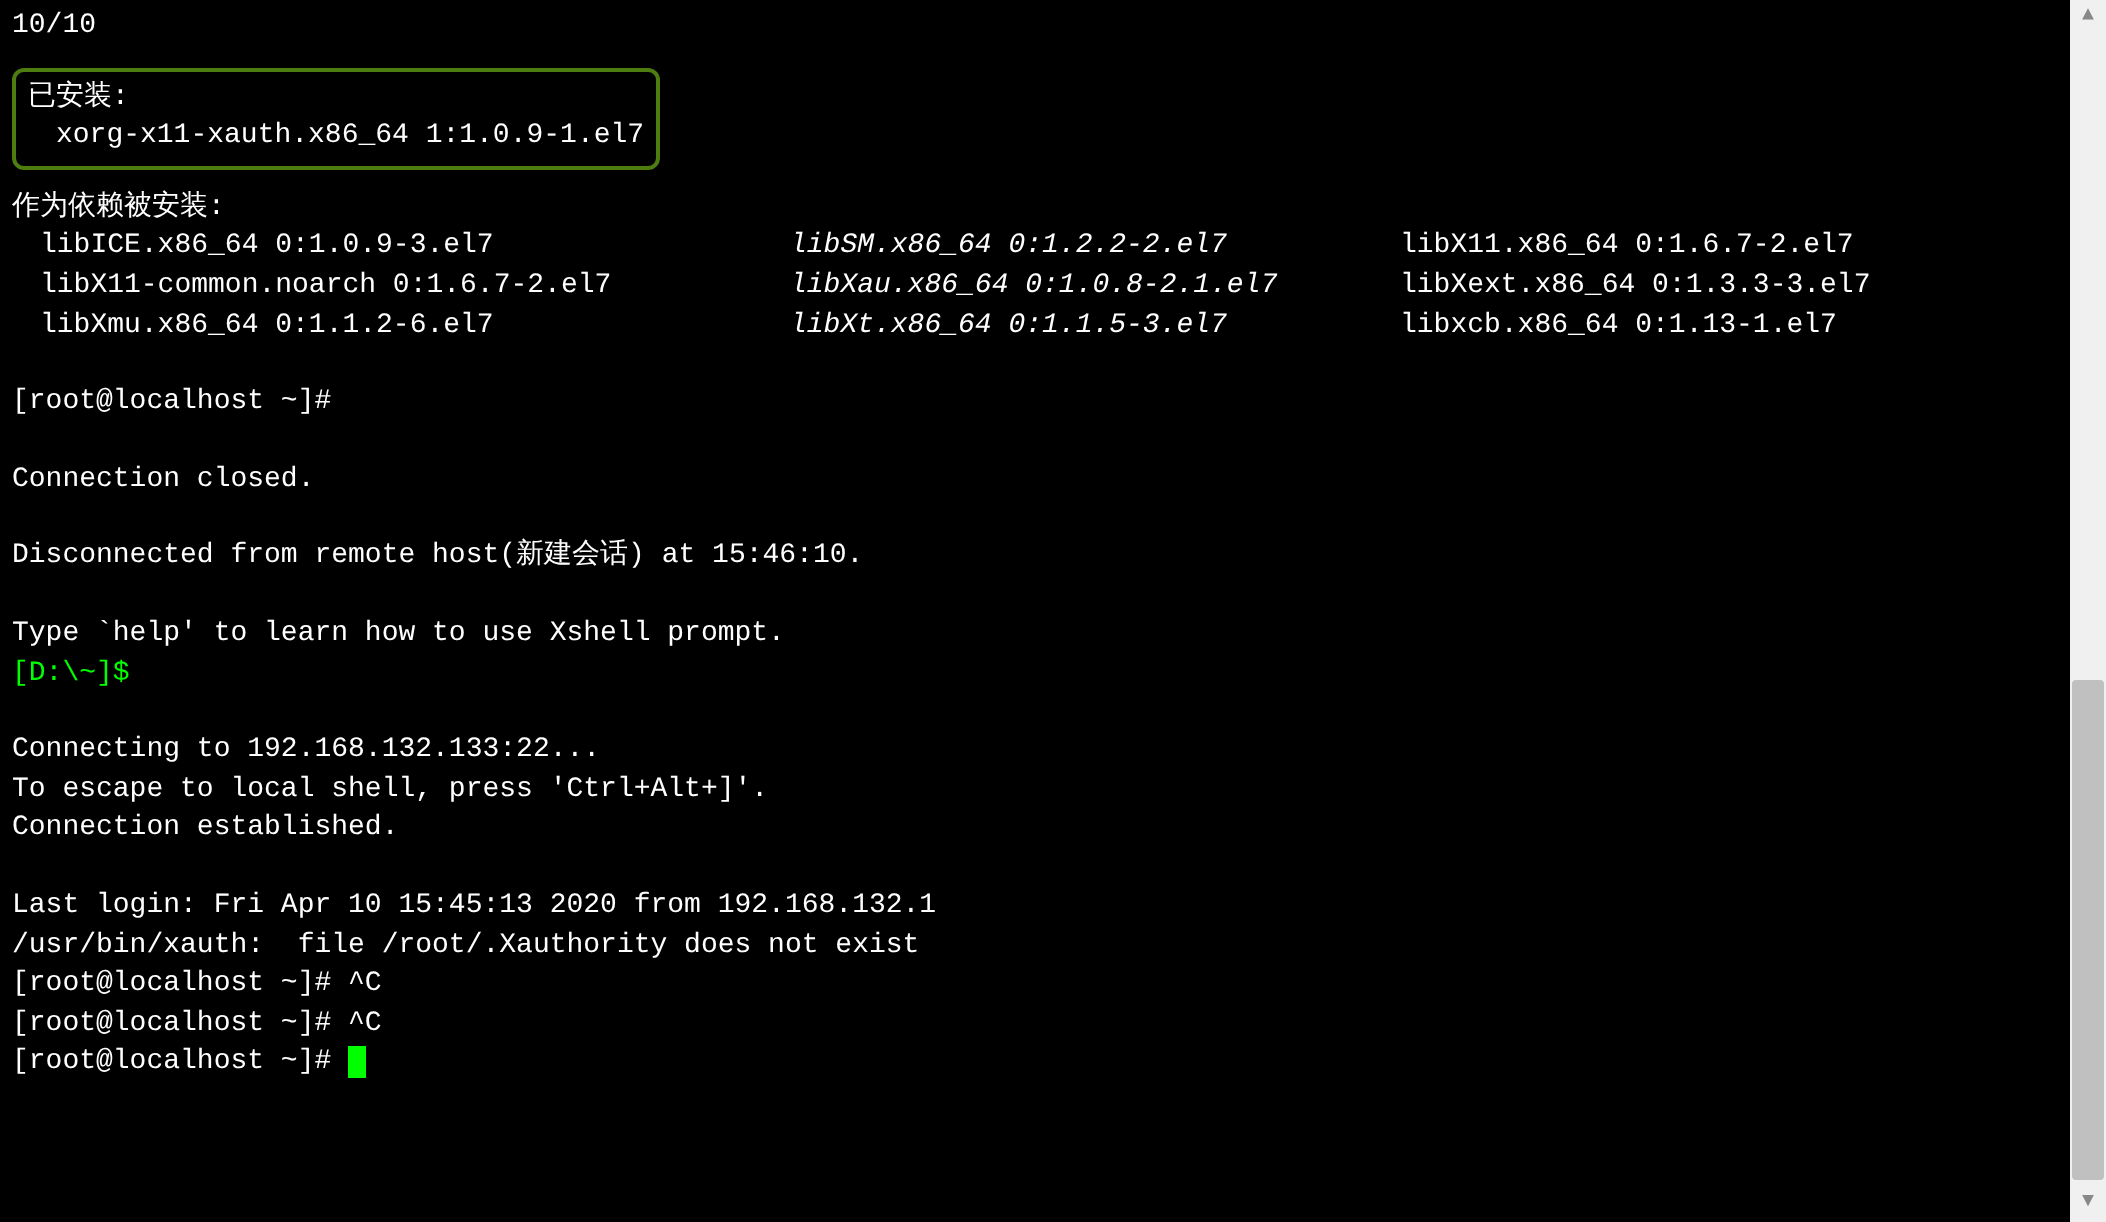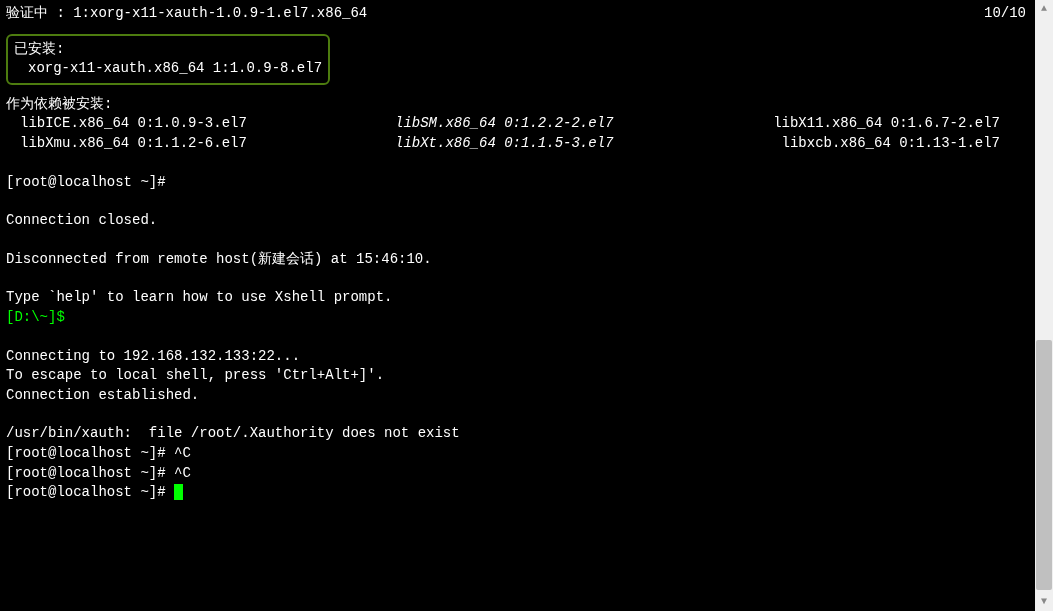--- a/index.html
+++ b/index.html
@@ -44,21 +44,20 @@
     }
     .dep-col1 {
       width: 375px;
     }
     .dep-col2 {
       width: 305px;
       font-style: italic;
     }
     .dep-col3 {
       width: 300px;
-      text-align: right;
     }
     .indent {
       padding-left: 14px;
     }
     .green {
       color: #00ff00;
     }
     .cursor {
       background: #00ff00;
       display: inline-block;
@@ -109,34 +108,38 @@
       height: 250px;
       background: #c0c0c0;
       border-radius: 2px;
     }
   </style>
 </head>
 <body>
 
 <div class="terminal">
   <div class="top-line">
-    <span>验证中         : 1:xorg-x11-xauth-1.0.9-1.el7.x86_64</span>
     <span>10/10</span>
   </div>
 
   <div class="highlight-box">
     <div class="line">已安装:</div>
-    <div class="line indent">xorg-x11-xauth.x86_64 1:1.0.9-8.el7</div>
+    <div class="line indent">xorg-x11-xauth.x86_64 1:1.0.9-1.el7</div>
   </div>
 
   <div class="line">作为依赖被安装:</div>
   <div class="dep-row indent">
     <span class="dep-col1">libICE.x86_64 0:1.0.9-3.el7</span>
     <span class="dep-col2">libSM.x86_64 0:1.2.2-2.el7</span>
     <span class="dep-col3">libX11.x86_64 0:1.6.7-2.el7</span>
+  </div>
+  <div class="dep-row indent">
+    <span class="dep-col1">libX11-common.noarch 0:1.6.7-2.el7</span>
+    <span class="dep-col2">libXau.x86_64 0:1.0.8-2.1.el7</span>
+    <span class="dep-col3">libXext.x86_64 0:1.3.3-3.el7</span>
   </div>
   <div class="dep-row indent">
     <span class="dep-col1">libXmu.x86_64 0:1.1.2-6.el7</span>
     <span class="dep-col2">libXt.x86_64 0:1.1.5-3.el7</span>
     <span class="dep-col3">libxcb.x86_64 0:1.13-1.el7</span>
   </div>
 
   <div class="spacer"></div>
   <div class="line">[root@localhost ~]#</div>
 
@@ -149,20 +152,21 @@
   <div class="spacer"></div>
   <div class="line">Type `help' to learn how to use Xshell prompt.</div>
   <div class="line green">[D:\~]$</div>
 
   <div class="spacer"></div>
   <div class="line">Connecting to 192.168.132.133:22...</div>
   <div class="line">To escape to local shell, press 'Ctrl+Alt+]'.</div>
   <div class="line">Connection established.</div>
 
   <div class="spacer"></div>
+  <div class="line">Last login: Fri Apr 10 15:45:13 2020 from 192.168.132.1</div>
   <div class="line">/usr/bin/xauth:  file /root/.Xauthority does not exist</div>
   <div class="line">[root@localhost ~]# ^C</div>
   <div class="line">[root@localhost ~]# ^C</div>
   <div class="line"><span>[root@localhost ~]# </span><span class="cursor"></span></div>
 </div>
 
 <div class="scrollbar-area">
   <div class="scroll-up">▲</div>
   <div class="scroll-thumb"></div>
   <div class="scroll-down">▼</div>

